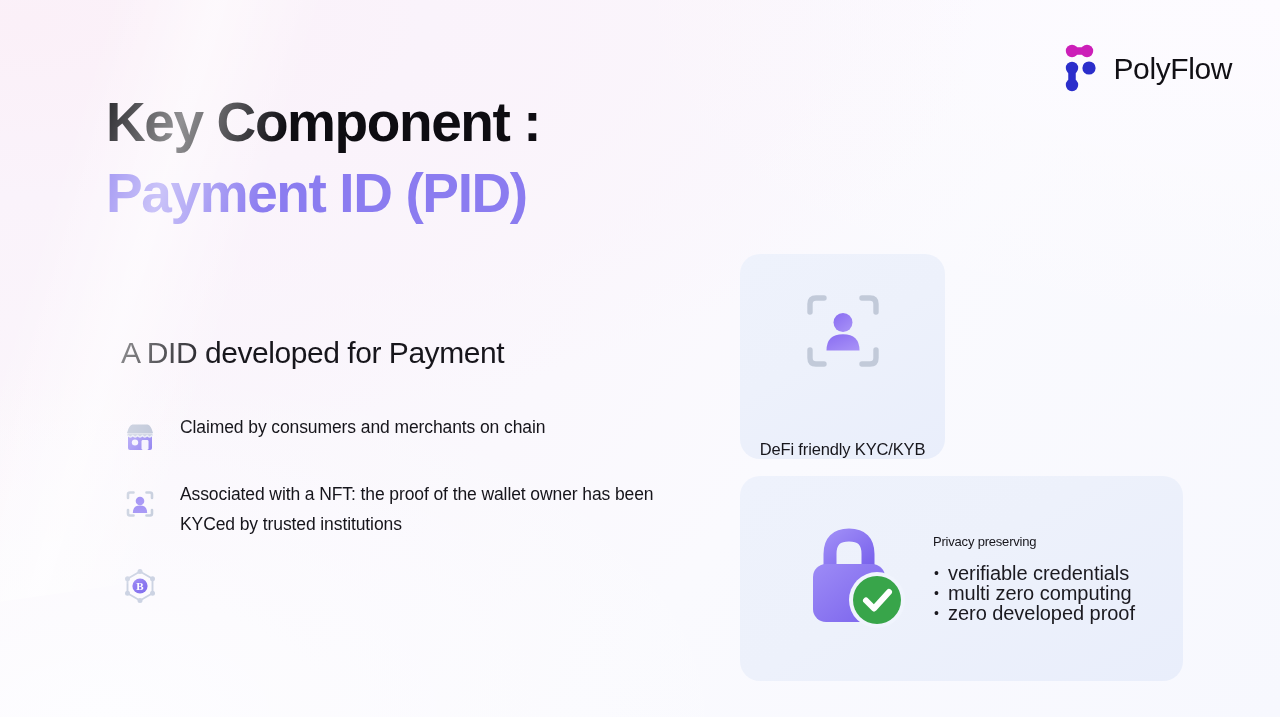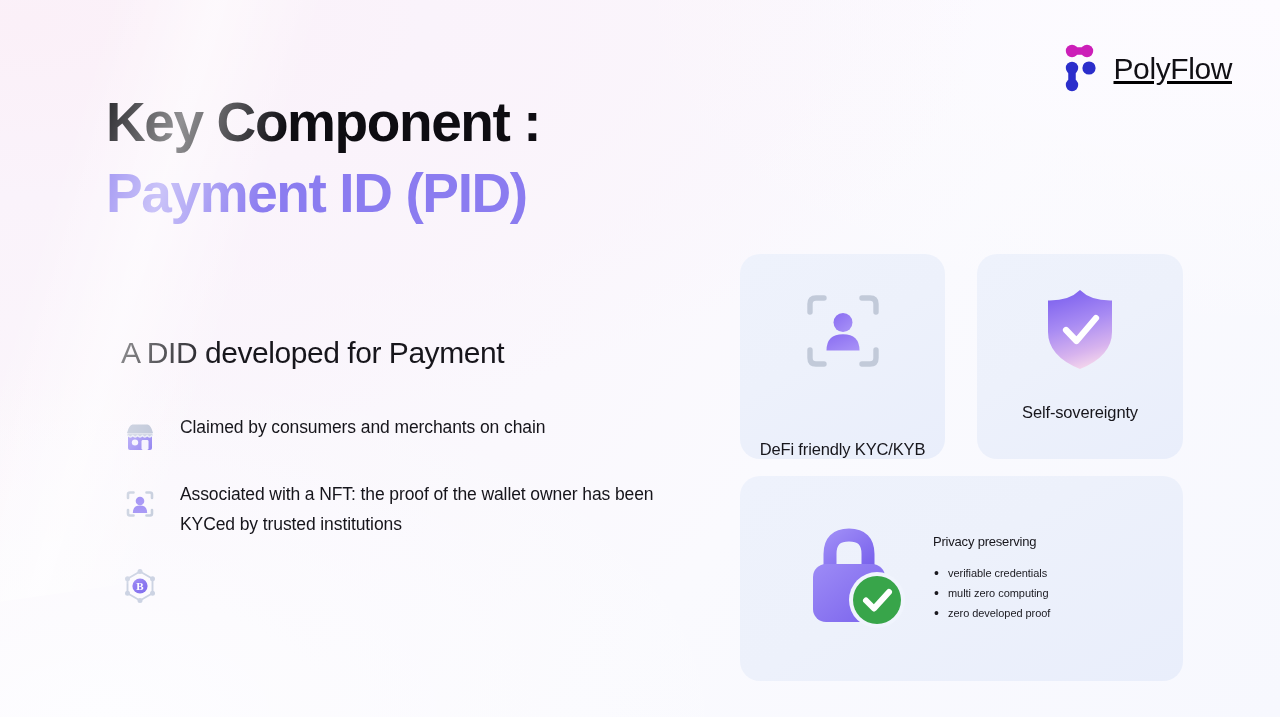--- a/index.html
+++ b/index.html
@@ -37,21 +37,20 @@
     pointer-events: none;
   }
 
   
   #logo {
     position: absolute;
     top: 44px; right: 48px;
     display: flex;
     align-items: center;
     gap: 13px;
-    text-decoration: underline;
   }
   #logo .mark { width: 38px; height: 50px; display: block; }
   #logo .wordmark {
     font-size: 30px;
     font-weight: 500;
     letter-spacing: -.4px;
     color: #111015;
     line-height: 1;
     white-space: nowrap;
   }
@@ -138,21 +137,21 @@
     left: 193px; top: 58px;
   }
   #priv-body .ptitle {
     font-size: 13px;
     color: #17161c;
     letter-spacing: -.2px;
     margin-bottom: 14px;
   }
   #priv-body ul { list-style: none; }
   #priv-body li {
-    font-size: 11px;
+    font-size: 20px;
     line-height: 20px;
     color: #1b1a20;
     padding-left: 15px;
     position: relative;
     letter-spacing: -.05px;
   }
   #priv-body li::before {
     content: "•";
     position: absolute;
     left: 1px; top: 0;
@@ -261,35 +260,20 @@
         <path d="M58 6 H66 Q72 6 72 12 V20"></path>
         <path d="M72 58 V66 Q72 72 66 72 H58"></path>
         <path d="M20 72 H12 Q6 72 6 66 V58"></path>
       </g>
       <circle cx="39" cy="30.5" r="9.5" fill="url(#gScanBig)"></circle>
       <path d="M22.5 58.5 Q22.5 42.2 39 42.2 Q55.5 42.2 55.5 58.5 Z" fill="url(#gScanBig)"></path>
     </svg>
     <div class="clabel">DeFi friendly KYC/KYB</div>
   </div>
 
-  <div class="card" id="card-sov">
-    <svg class="cicon" viewBox="0 0 78 86">
-      <defs>
-        <linearGradient id="gShield" x1="0.35" y1="0" x2="0.6" y2="1">
-          <stop offset="0" stop-color="#7e62ef"></stop>
-          <stop offset="0.42" stop-color="#a88bf3"></stop>
-          <stop offset="0.78" stop-color="#d7b3ee"></stop>
-          <stop offset="1" stop-color="#f6d8ec"></stop>
-        </linearGradient>
-      </defs>
-      <path d="M39 4 Q50 15 71 14.5 V46 Q71 70 39 83 Q7 70 7 46 V14.5 Q28 15 39 4 Z" fill="url(#gShield)"></path>
-      <path d="M25 44 L35.5 55 L55 32" fill="none" stroke="#ffffff" stroke-width="6.2" stroke-linecap="round" stroke-linejoin="round"></path>
-    </svg>
-    <div class="clabel">Self-sovereignty</div>
-  </div>
 
   <div class="card" id="card-priv">
     <svg class="cicon" viewBox="0 0 110 105">
       <defs>
         <linearGradient id="gLock" x1="0" y1="0" x2="1" y2="1">
           <stop offset="0" stop-color="#9d8bf6"></stop>
             <stop offset="1" stop-color="#7a63ec"></stop>
         </linearGradient>
       </defs>
       <path d="M30 42 V30 Q30 11 49 11 Q68 11 68 30 V42" fill="none" stroke="url(#gLock)" stroke-width="13" stroke-linecap="round"></path>

